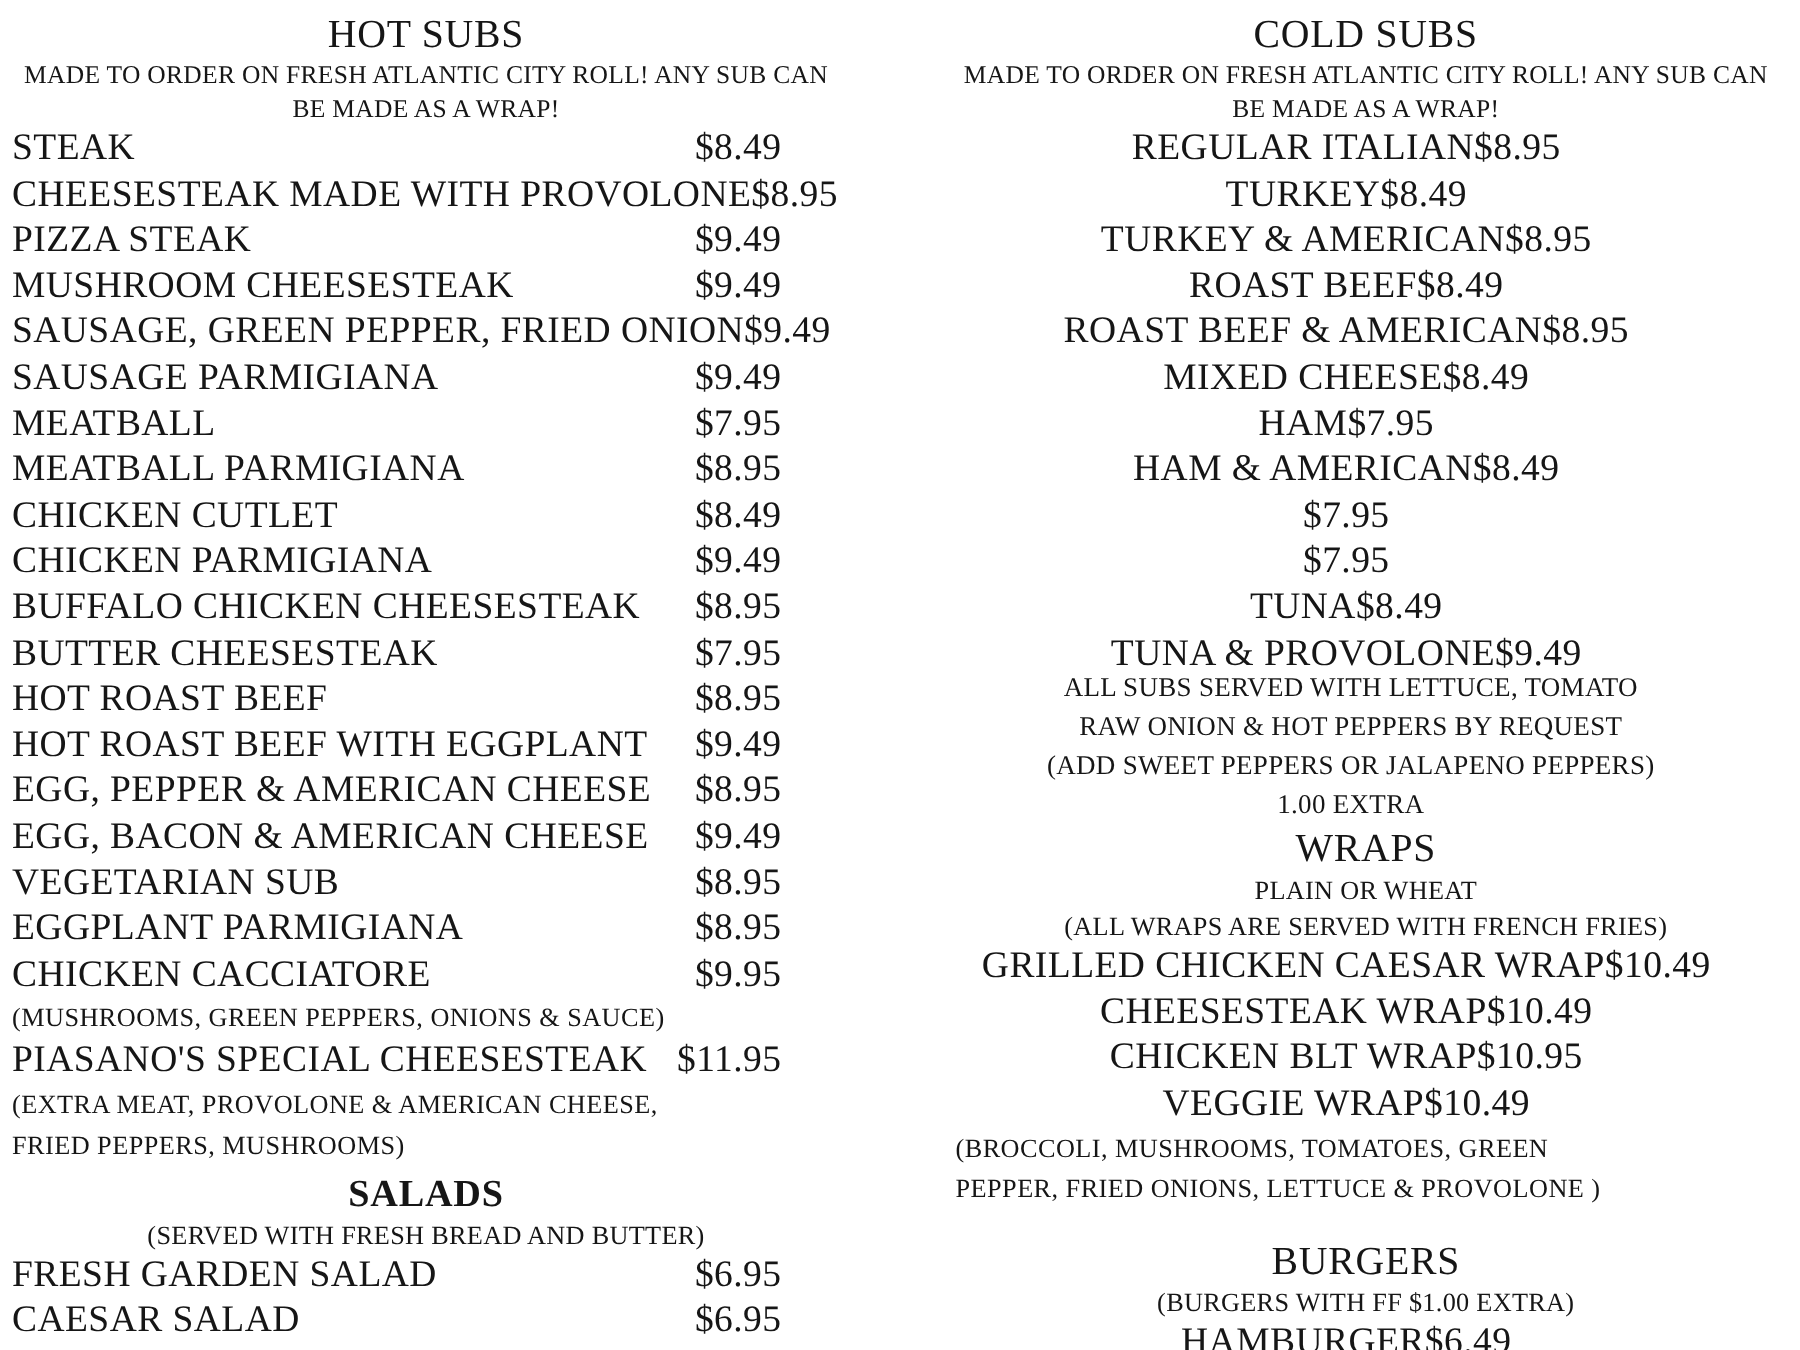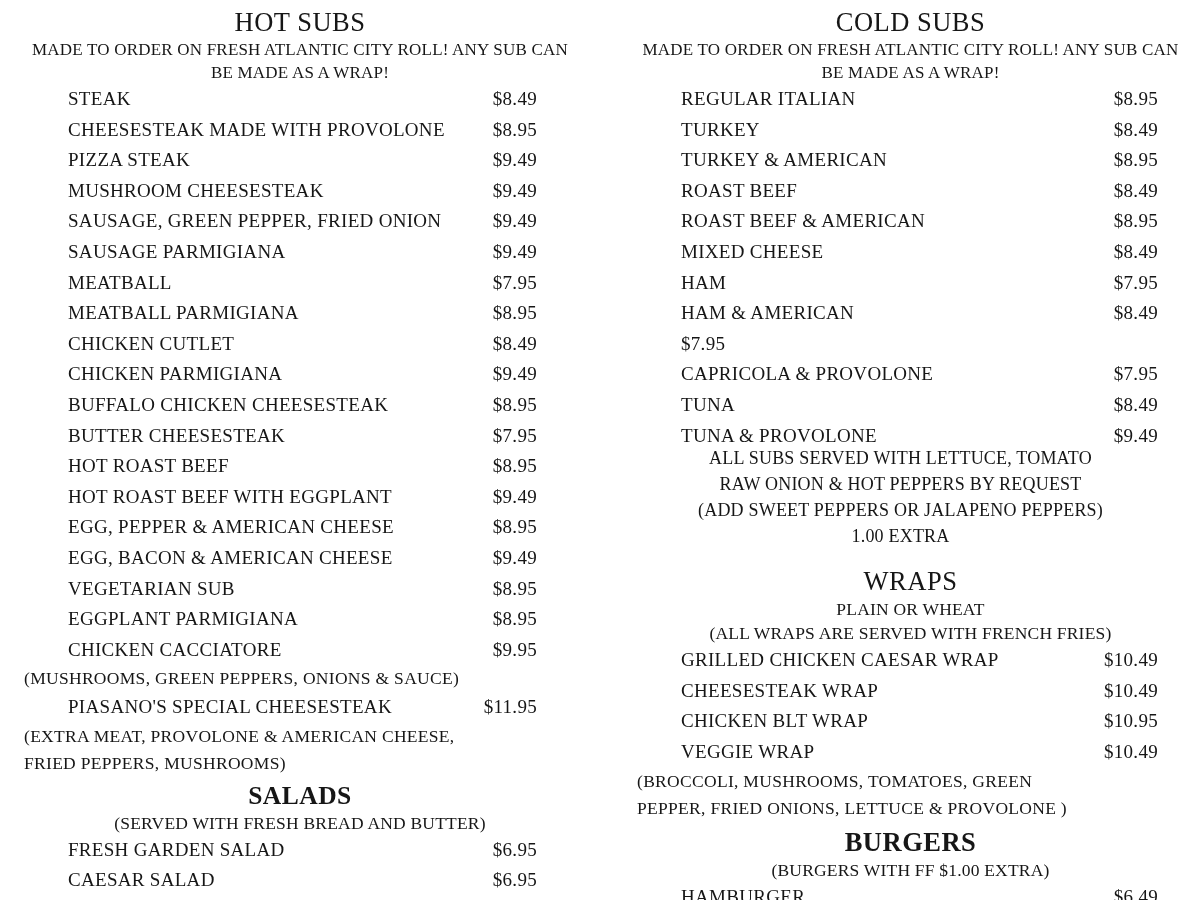--- a/index.html
+++ b/index.html
@@ -12,66 +12,65 @@
     position: relative;
     overflow: hidden;
     background: #ffffff;
     color: #161616;
     font-family: "Liberation Serif", "DejaVu Serif", serif;
   }
   .column {
     position: absolute;
     top: 0;
   }
-  .column-left  { left: 24px;  width: 552px; }
+  .column-left  { left: 8px;  width: 552px; }
   .column-right { left: 637px; width: 547px; }
 
   .menu-section { margin: 0; padding: 0; }
 
   .section-title {
     margin: 0;
     font-size: 26.5px;
     line-height: 32px;
     font-weight: normal;
     text-align: center;
     letter-spacing: 0.5px;
     white-space: nowrap;
   }
   #section-hot-subs  > .section-title,
   #section-cold-subs > .section-title { padding-top: 6px; }
   #section-salads    > .section-title { margin-top: 4px; line-height: 30px; font-size: 25.5px; font-weight: bold; }
-  #section-wraps     > .section-title { margin-top: 16px; }
-  #section-burgers   > .section-title { margin-top: 4px; font-weight: bold; }
+  #section-wraps     > .section-title { }
+  #section-burgers   > .section-title { margin-top: 18px; }
 
   .section-subtitle {
     font-size: 17px;
     line-height: 23px;
     text-align: center;
     letter-spacing: 0.2px;
     white-space: nowrap;
   }
   #section-salads  .section-subtitle,
   #section-wraps   .section-subtitle,
   #section-burgers .section-subtitle { font-size: 17.5px; line-height: 24px; }
 
   .section-items { margin: 0; }
 
   .menu-row {
     display: flex;
     justify-content: space-between;
     align-items: baseline;
     height: 30.6px;
     line-height: 30.6px;
-    font-size: 19px;
+    font-size: 25px;
     letter-spacing: 0.3px;
     white-space: nowrap;
-    margin-left: 44px;
   }
   .column-left  .menu-row { padding-right: 39px; }
-  .column-right .menu-row { padding-right: 26px; }
+  .column-right .menu-row { padding-right: 26px; justify-content: center; }
 
   .item-name  { }
   .item-price { }
 
   .item-note {
     font-size: 17.5px;
     line-height: 27px;
     letter-spacing: 0.3px;
     white-space: nowrap;
   }
@@ -238,21 +237,20 @@
     <span class="item-price">$7.95</span>
   </div>
         <div class="menu-row">
     <span class="item-name">HAM &amp; AMERICAN</span>
     <span class="item-price">$8.49</span>
   </div>
         <div class="menu-row">
     <span class="item-price">$7.95</span>
   </div>
         <div class="menu-row">
-    <span class="item-name">CAPRICOLA &amp; PROVOLONE</span>
     <span class="item-price">$7.95</span>
   </div>
         <div class="menu-row">
     <span class="item-name">TUNA</span>
     <span class="item-price">$8.49</span>
   </div>
         <div class="menu-row">
     <span class="item-name">TUNA &amp; PROVOLONE</span>
     <span class="item-price">$9.49</span>
   </div>

